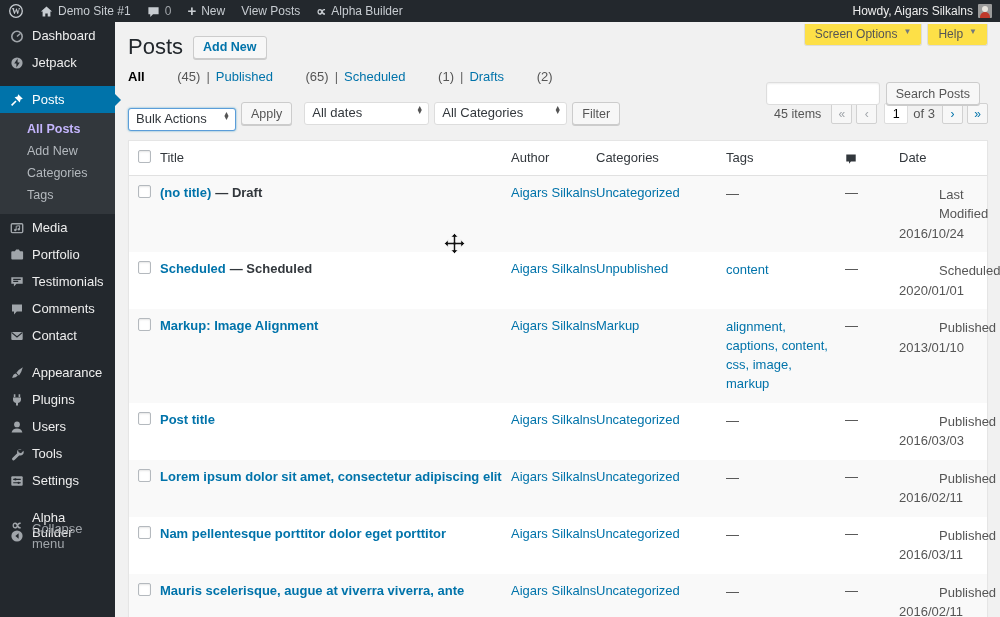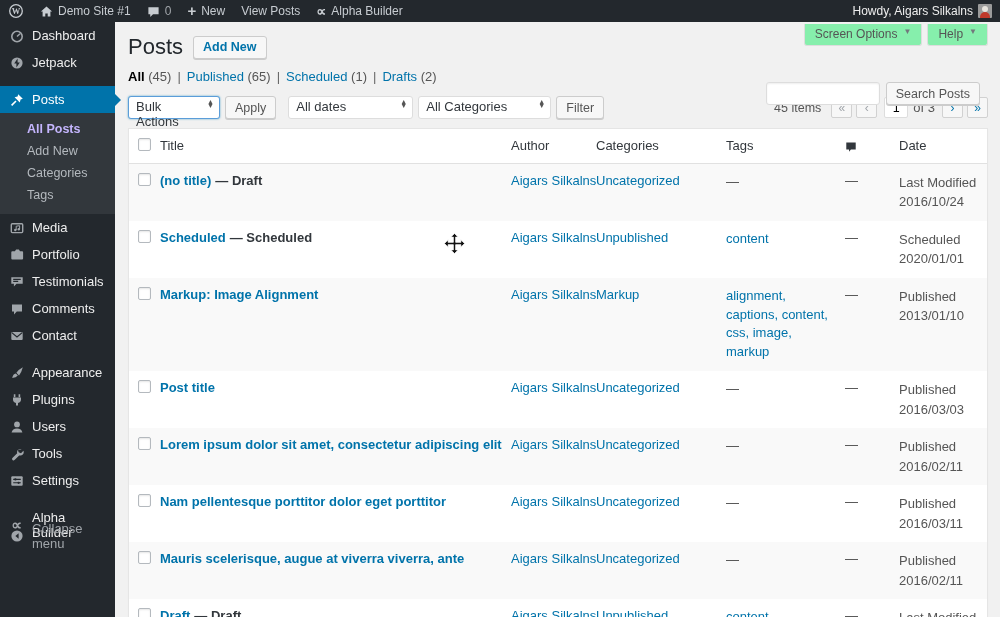--- a/index.html
+++ b/index.html
@@ -34,32 +34,32 @@
   .submenu-item { display:block; padding:4px 0 4px 27px; color:#b4b9be; font-size:12.5px; cursor:pointer; }
   .submenu-item.current { color:#c4b5fd; font-weight:bold; }
   .collapse-item { position:absolute; bottom:60px; left:0; right:0; }
   .menu-item.dim { color:#a0a5aa; }
   .alpha-mi { font-size:15px; font-weight:bold; }
 
   
   #content { position:absolute; left:115px; top:22px; right:0; bottom:0; background:#f1f1f1; padding:0 12px 0 13px; }
 
   .screen-meta { position:absolute; top:2px; right:12px; display:flex; gap:5px; }
-  .meta-tab { background:#86efac; border:1px solid #ddd; border-top:none; border-radius:0 0 3px 3px;
+  .meta-tab { background:#fde047; border:1px solid #ddd; border-top:none; border-radius:0 0 3px 3px;
     padding:3px 10px 4px; font-size:12px; color:#555; display:flex; align-items:flex-start; gap:6px; cursor:pointer; }
   .meta-tab .caret { font-size:8px; color:#72777c; }
 
   .title-row { margin-top:13px; display:flex; align-items:center; }
   h1.page-title { font-size:22px; font-weight:400; color:#23282d; line-height:1.1; }
   .page-title-action { margin-left:10px; background:#f7f7f7; border:1px solid #ccc; border-radius:3px;
     color:#0073aa; font-size:12.5px; font-weight:600; padding:3px 9px 4px; cursor:pointer; box-shadow:0 1px 0 #ccc; }
 
   .subsubsub { margin-top:10px; font-size:13px; color:#666; }
   .subsubsub .view-label.current { color:#000; font-weight:bold; }
-  .subsubsub .count { color:#555; }
+  .subsubsub .count { color:#555;margin-left:29px; }
   .subsubsub .sep { color:#666; margin:0 6px; }
 
   .search-box { position:absolute; top:60px; right:20px; display:flex; gap:6px; }
   .search-box input { width:114px; height:23px; border:1px solid #ddd; border-radius:3px; padding:0 5px;
     background:#fff; font-size:13px; box-shadow:inset 0 1px 2px rgba(0,0,0,.07); }
   .button { background:#f7f7f7; border:1px solid #ccc; border-radius:3px; color:#555; font-size:12.5px;
     padding:0 9px; height:23px; cursor:pointer; box-shadow:0 1px 0 #ccc; font-family:inherit; }
 
   .tablenav { margin-top:12px; display:flex; align-items:center; }
   .select { position:relative; background:#fff; border:1px solid #ddd; border-radius:3px; height:23px;
@@ -93,21 +93,21 @@
     border-radius:2px; box-shadow:inset 0 1px 2px rgba(0,0,0,.1); cursor:pointer; }
   .sortable { color:#0073aa; cursor:pointer; }
   .thead .plain-col { cursor:default; }
   .comments-icon svg { display:block; margin-top:2px; }
   .trow.alt { background:#f9f9f9; }
   .row-title { font-weight:bold; font-size:13px; white-space:nowrap; }
   .post-state { color:#32373c; font-weight:600; margin-left:4px; white-space:nowrap; }
   .linkify { color:#0073aa; cursor:pointer; }
   .linkify.is-dash { color:#444; cursor:default; }
   .dash { color:#444; }
-  .date-status { display:block; color:#555; }
+  .date-status { display:block; color:#555;margin-left:40px; }
   .date-val { display:block; color:#555; }
 
   
   #move-cursor { position:absolute; left:443px; top:232px; z-index:60; pointer-events:none; }
 </style>
 </head>
 <body>
 
 <div id="adminbar">
   <span class="ab-item">
@@ -320,21 +320,21 @@
     <span class="count">(1)</span><span class="sep">|</span><a><span>Drafts</span></a>
     <span class="count">(2)</span>
   </div>
 
   <div class="search-box">
     <input type="text" value="" style="">
     <button class="button">Search Posts</button>
   </div>
 
   <div class="tablenav">
-    <span class="select focused" style="width:92px;">
+    <span class="select focused" style="width:108px;margin-top:12px;">
       <span>Bulk Actions</span>
       <span class="updown">
           <span>▲</span>
           <span>▼</span>
         </span>
     </span>
     <button class="button">Apply</button>
     <span class="gap"></span>
     <span class="select" style="width:125px;">
       <span>All dates</span>

